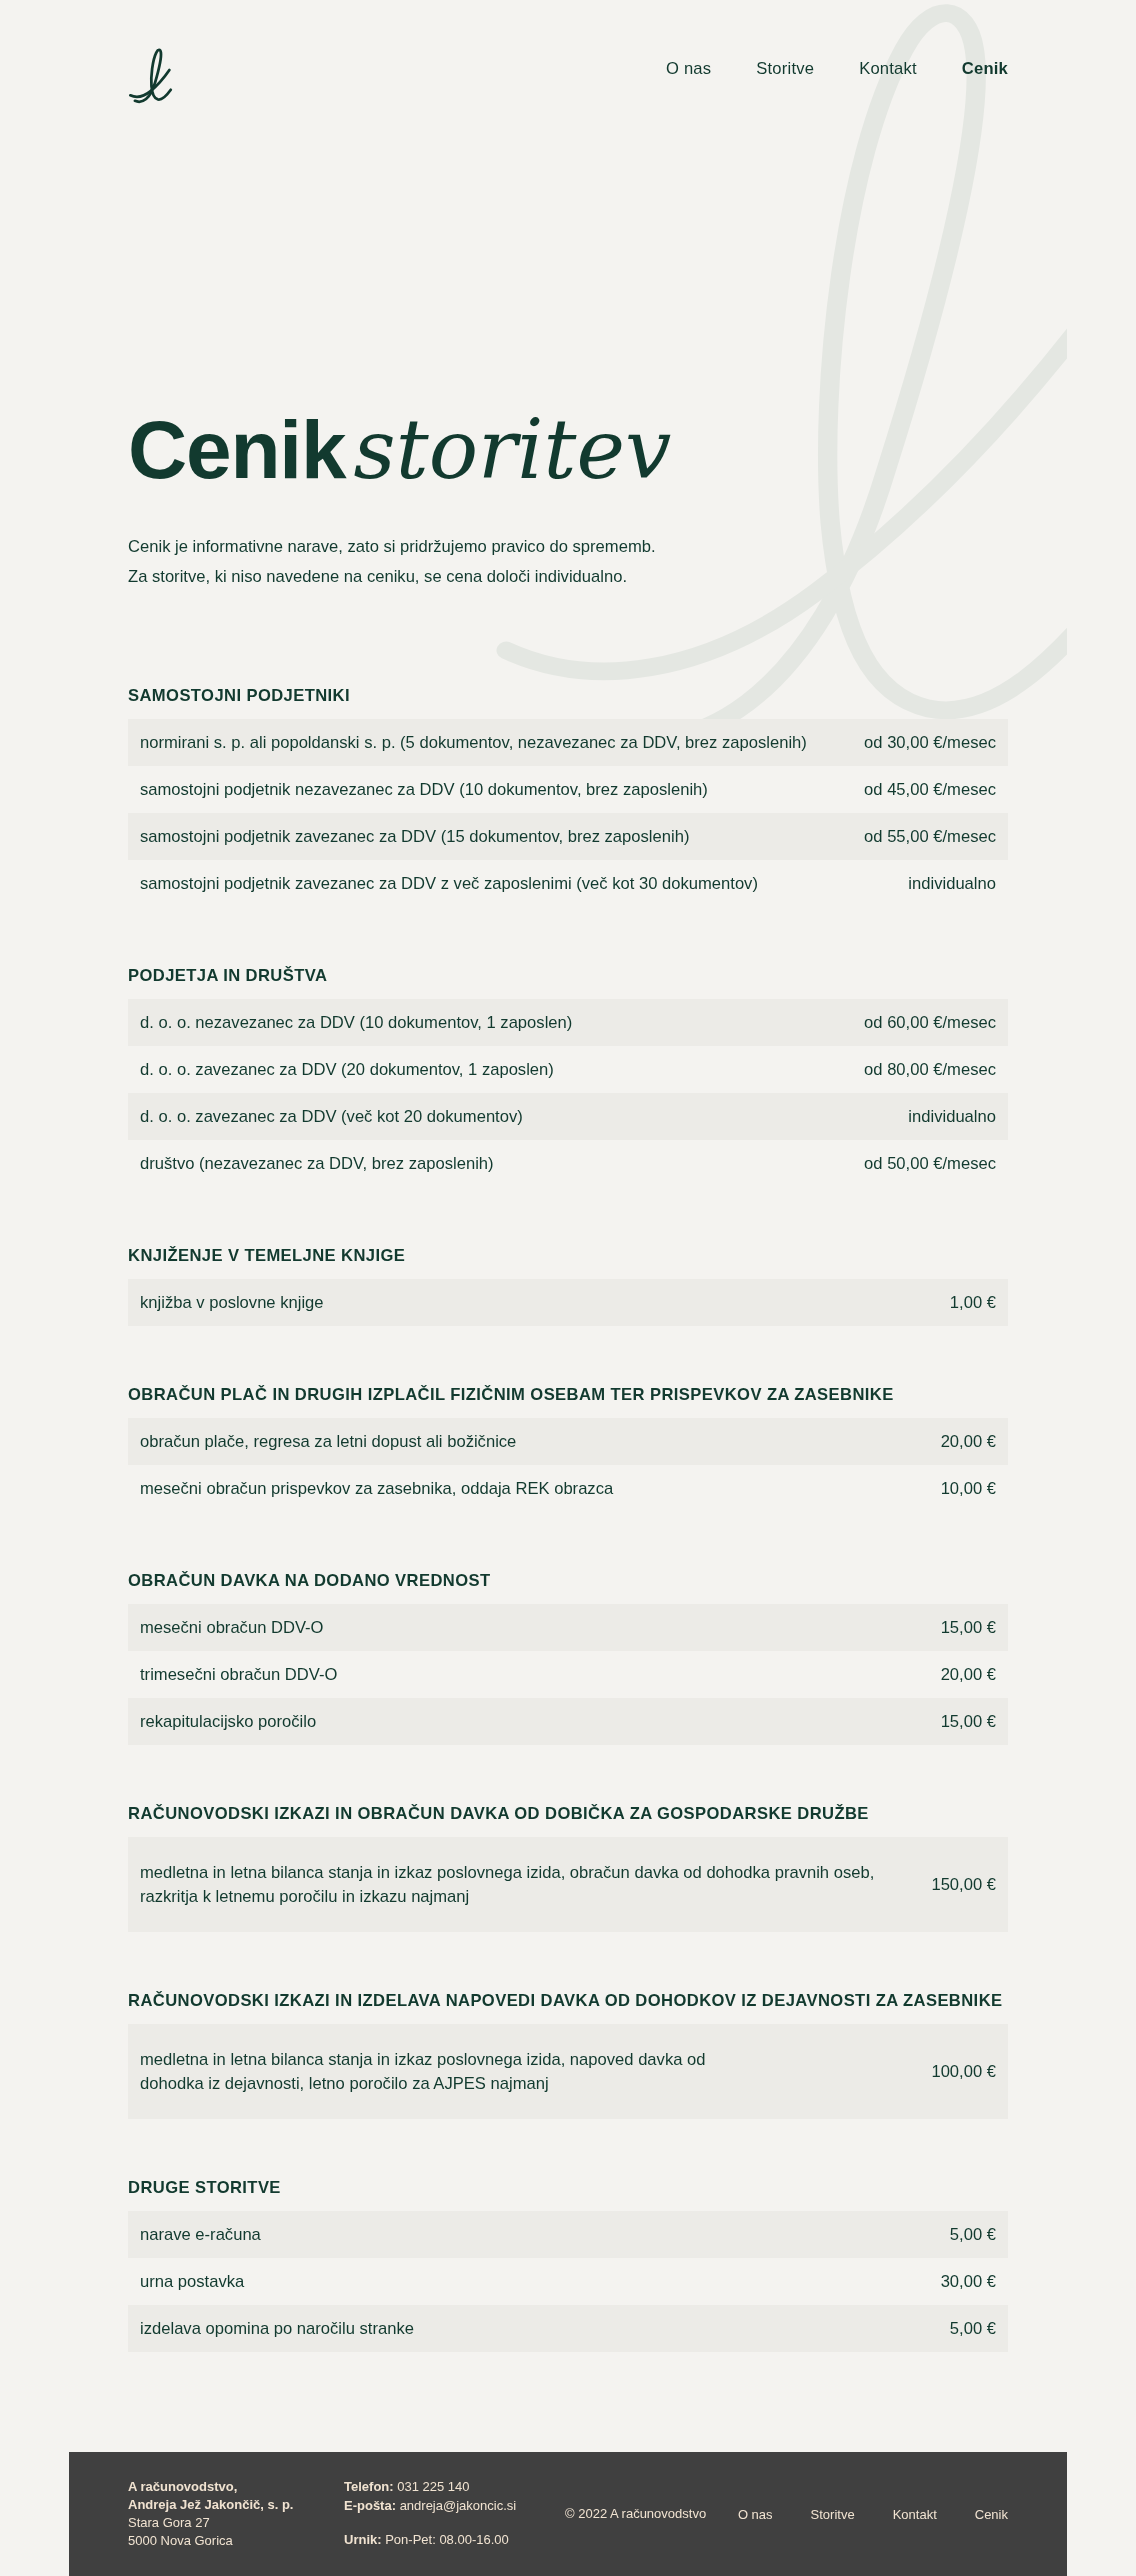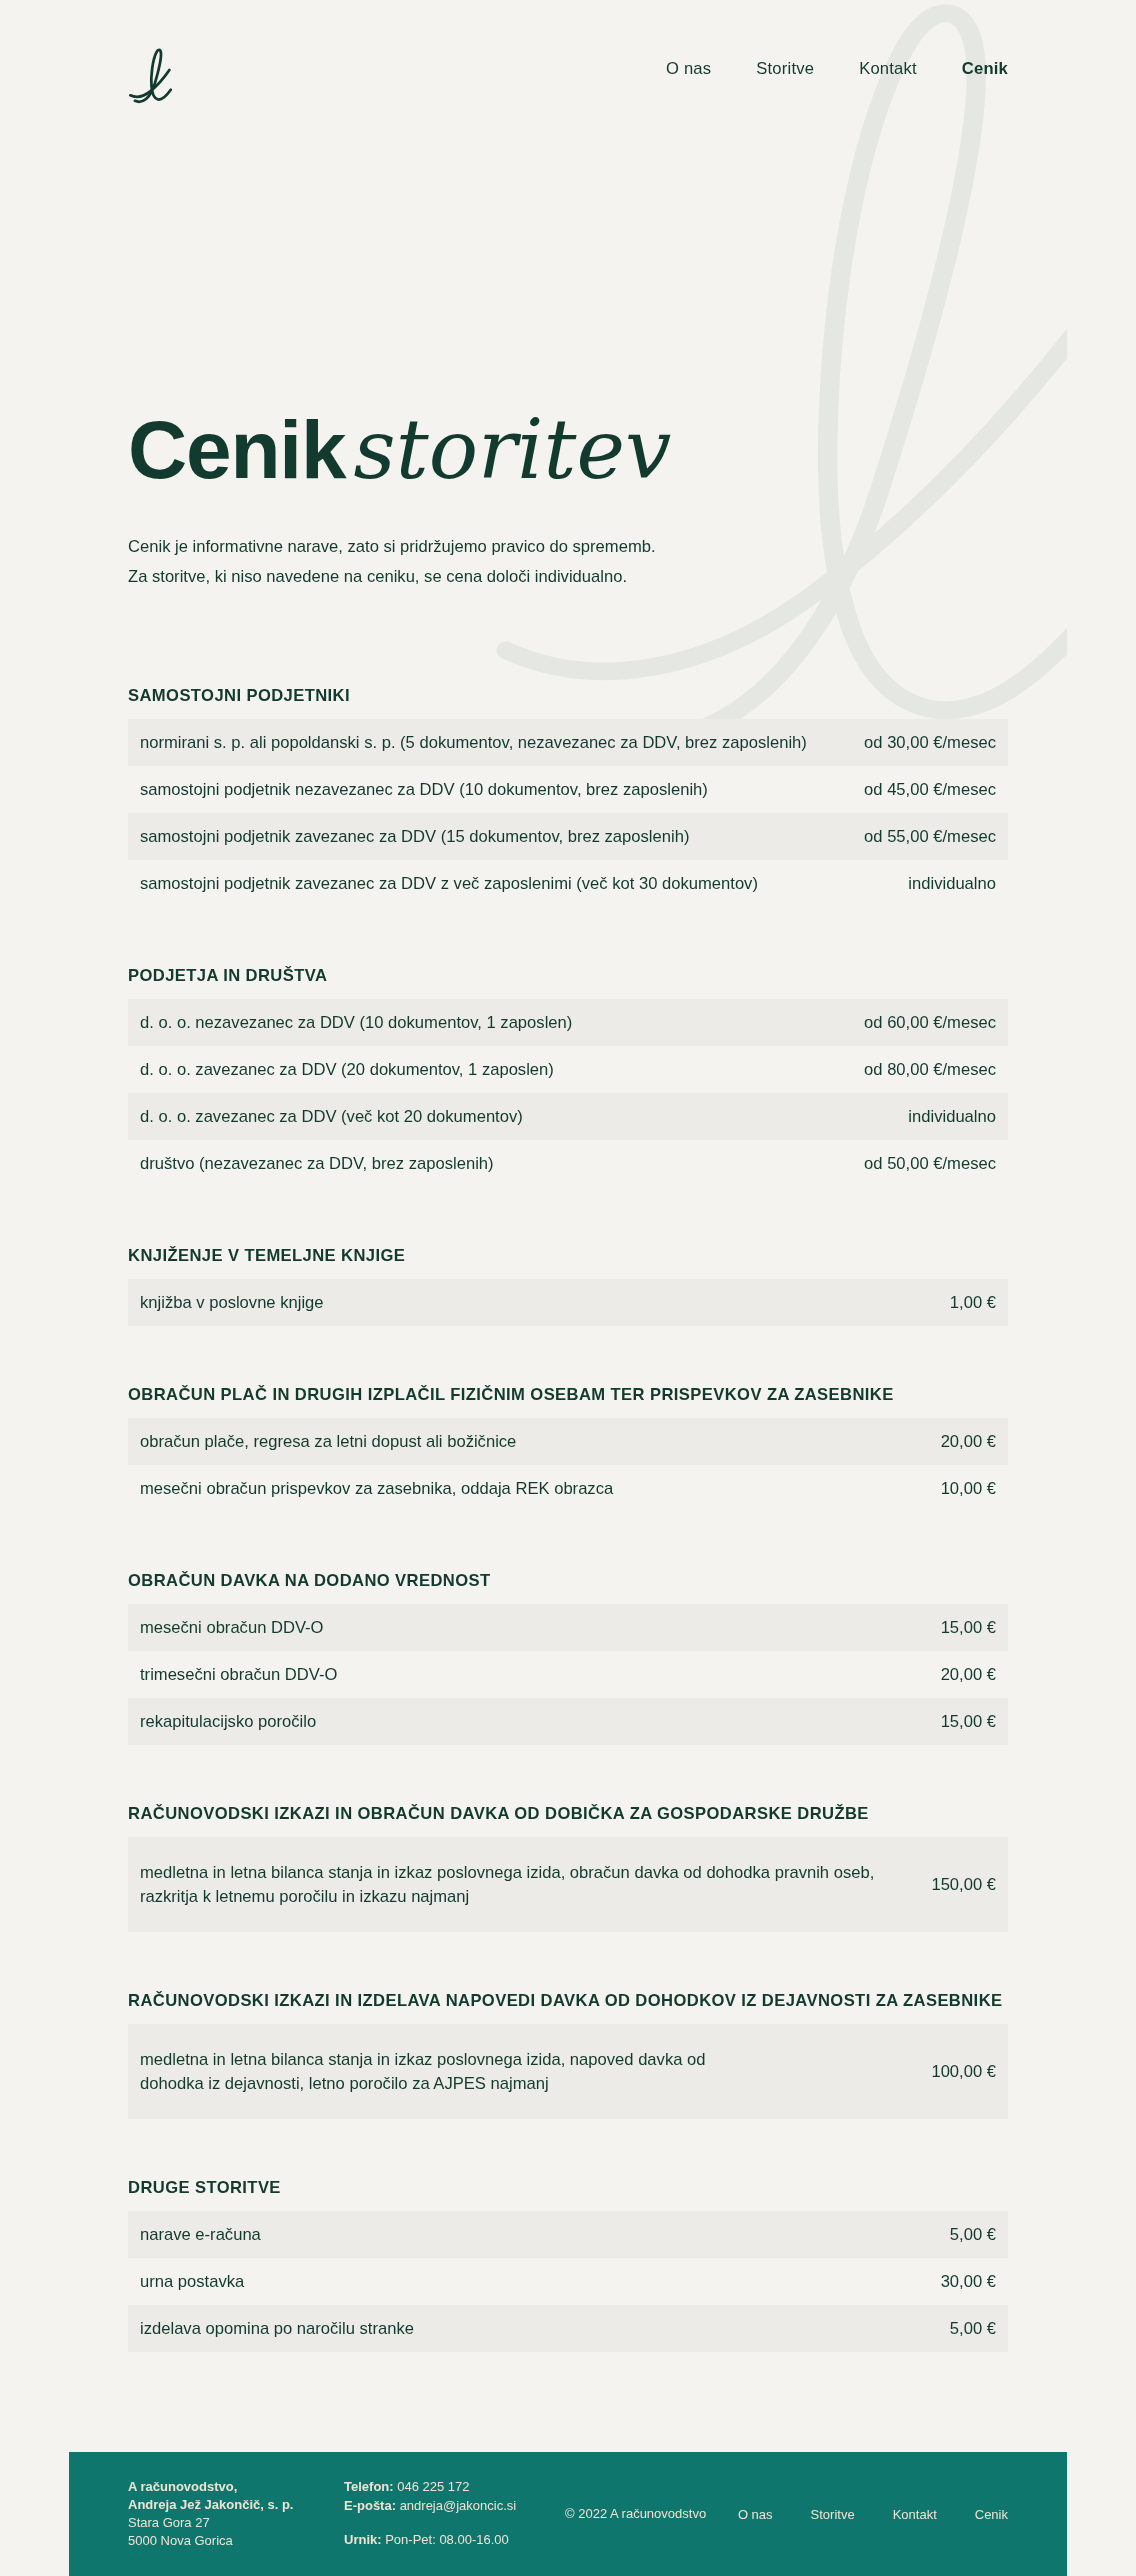--- a/index.html
+++ b/index.html
@@ -61,21 +61,21 @@
   .rows .row:nth-child(odd) { background:#ecebe7; }
   .row-label { line-height:1.45; max-width:769px; }
   .row-price { white-space:nowrap; text-align:right; }
   .row--tall { min-height:95px; }
   .row--wrap-wide  .row-label { max-width:752px; }
   .row--wrap-narrow .row-label { max-width:568px; }
 
   
   .footer {
     margin-top:80px; position:relative; z-index:2;
-    background:#0f766e; color:#f1e3d1; height:124px; flex:none;
+    background:#404040; color:#f1e3d1; height:124px; flex:none;
     display:flex; align-items:center; padding:0 59px; font-size:13px;
     margin-top:auto;
   }
   .footer .b { font-weight:700; }
   .footer-col.address { width:216px; line-height:18px; }
   .footer-col.contact { width:221px; line-height:18.3px; }
   .contact-line.urnik { margin-top:16.6px; }
   .copyright { line-height:18px; }
   .footer-nav { margin-left:auto; display:flex; gap:38px; }
   .footer-nav a { color:#f1e3d1; text-decoration:none; font-size:13px; }
@@ -251,21 +251,21 @@
   <footer class="footer">
     <div class="footer-col address">
       <div class="b">A računovodstvo,</div>
       <div class="b">Andreja Jež Jakončič, s. p.</div>
       <div>Stara Gora 27</div>
       <div>5000 Nova Gorica</div>
     </div>
     <div class="footer-col contact">
       <div class="contact-line">
         <span class="b">Telefon:</span>
-        <span>046 225 172</span>
+        <span>031 225 140</span>
       </div>
       <div class="contact-line">
         <span class="b">E-pošta:</span>
         <a href="#" class="mail">andreja@jakoncic.si</a>
       </div>
       <div class="contact-line urnik">
         <span class="b">Urnik:</span>
         <span>Pon-Pet: 08.00-16.00</span>
       </div>
     </div>

